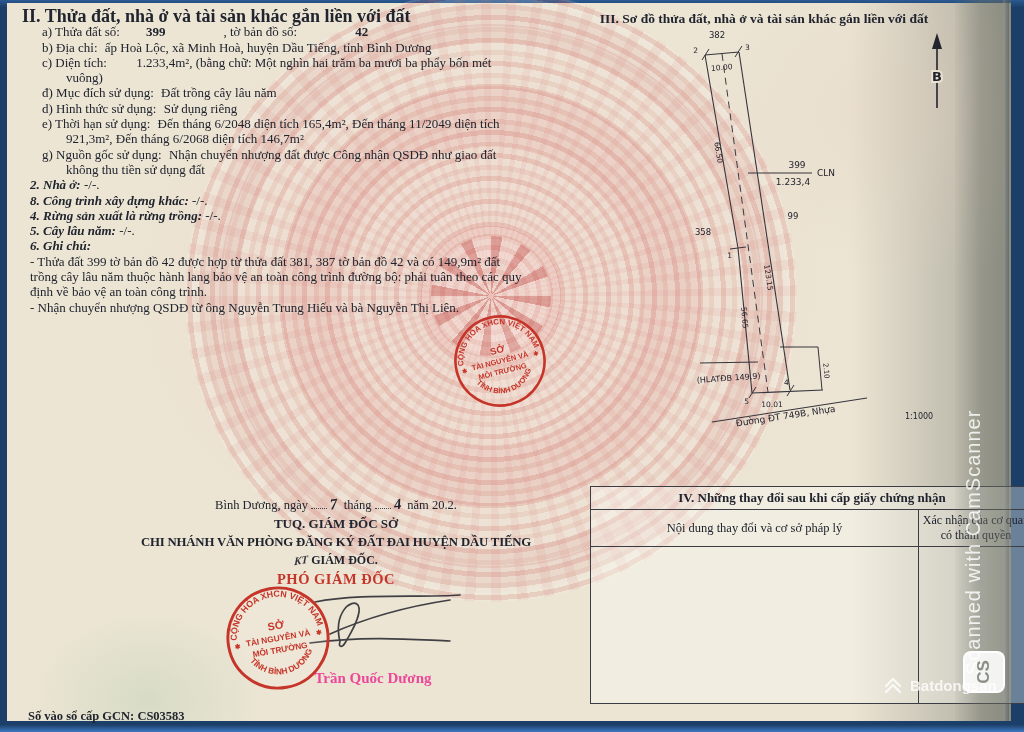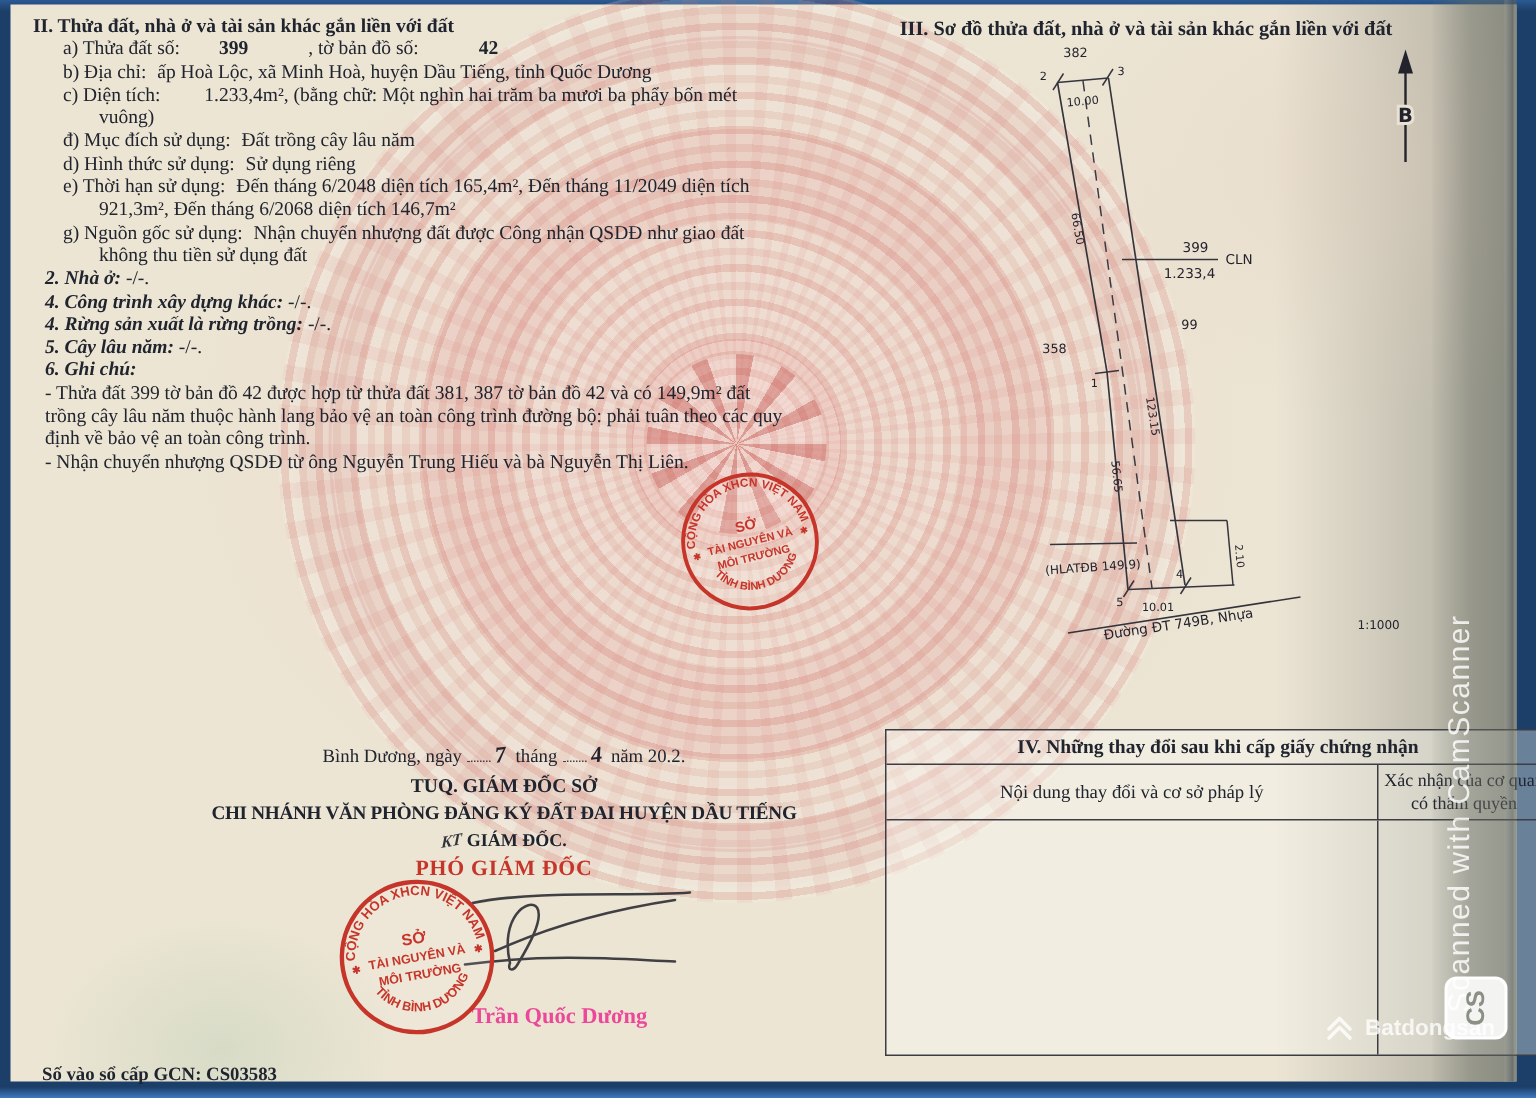--- a/index.html
+++ b/index.html
@@ -29,28 +29,28 @@
     border:2px solid rgba(205,105,100,0.22);
     box-shadow:0 0 0 20px rgba(205,105,100,0.07), inset 0 0 0 16px rgba(205,105,100,0.09);}
   .drum::after{content:'';position:absolute;left:246px;top:246px;width:120px;height:120px;border-radius:50%;
     background:repeating-conic-gradient(rgba(198,92,88,0.38) 0 11deg, rgba(255,252,248,0.25) 11deg 30deg);}
   .paper-edge{position:absolute;top:0;bottom:11px;left:1003px;width:6px;z-index:1;
     background:linear-gradient(to right, rgba(255,255,255,0.25), rgba(25,45,75,0.45));}
 
   
   .sec2{position:absolute;left:20px;top:9px;width:508px;z-index:2;font-size:13px;line-height:15.3px;}
   .sec2 p{margin:0;}
-  .h-main{font-weight:700;font-size:13px;padding-left:2px;}
+  .h-main{font-weight:700;font-size:18px;padding-left:2px;}
   .h-sub{font-weight:700;font-style:italic;padding-left:15px;}
   .itm{padding-left:46px;text-indent:-24px;}
   .num-itm{font-weight:700;font-style:italic;padding-left:10px;}
   .num-val{font-weight:400;font-style:normal;}
   .note{padding-left:10px;}
   .bv{font-weight:700;}
-  .sp1{margin-left:26px;} .sp2{margin-left:40px;} .sp3{margin-left:4px;}
+  .sp1{margin-left:26px;} .sp2{margin-left:58px;} .sp3{margin-left:4px;}
 
   
   .sec3-head{position:absolute;left:548px;top:11px;width:432px;text-align:center;
     font-weight:700;font-size:13.5px;z-index:2;}
   .diagram{position:absolute;left:660px;top:26px;z-index:2;}
   .diagram text{font-family:"DejaVu Sans",sans-serif;fill:#23232e;}
 
   
   .sig-block{position:absolute;left:118px;top:496px;width:436px;text-align:center;z-index:2;}
   .sig-block p{margin:0 0 3px 0;}
@@ -110,28 +110,28 @@
 <body>
 
 <div class="paper">
   <div class="drum"></div>
 </div>
 <div class="paper-edge"></div>
 
 <div class="sec2">
   <p class="h-main">II. Thửa đất, nhà ở và tài sản khác gắn liền với đất</p>
   <p class="itm"><span>a) Thửa đất số:</span><span class="bv sp1">399</span><span class="sp2">, tờ bản đồ số:</span><span class="bv sp2">42</span></p>
-  <p class="itm"><span>b) Địa chỉ:</span> <span class="sp3">ấp Hoà Lộc, xã Minh Hoà, huyện Dầu Tiếng, tỉnh Quốc Dương</span></p>
+  <p class="itm"><span>b) Địa chỉ:</span> <span class="sp3">ấp Hoà Lộc, xã Minh Hoà, huyện Dầu Tiếng, tỉnh Bình Dương</span></p>
   <p class="itm"><span>c) Diện tích:</span> <span class="sp1">1.233,4m², (bằng chữ: Một nghìn hai trăm ba mươi ba phẩy bốn mét vuông)</span></p>
   <p class="itm"><span>đ) Mục đích sử dụng:</span> <span class="sp3">Đất trồng cây lâu năm</span></p>
   <p class="itm"><span>d) Hình thức sử dụng:</span> <span class="sp3">Sử dụng riêng</span></p>
   <p class="itm"><span>e) Thời hạn sử dụng:</span> <span class="sp3">Đến tháng 6/2048 diện tích 165,4m², Đến tháng 11/2049 diện tích 921,3m², Đến tháng 6/2068 diện tích 146,7m²</span></p>
   <p class="itm"><span>g) Nguồn gốc sử dụng:</span> <span class="sp3">Nhận chuyển nhượng đất được Công nhận QSDĐ như giao đất không thu tiền sử dụng đất</span></p>
   <p class="num-itm"><span>2. Nhà ở:</span> <span class="num-val">-/-.</span></p>
-  <p class="num-itm"><span>4. Công trình xây dựng khác:</span> <span class="num-val">-/-.</span></p>
+  <p class="num-itm"><span>8. Công trình xây dựng khác:</span> <span class="num-val">-/-.</span></p>
   <p class="num-itm"><span>4. Rừng sản xuất là rừng trồng:</span> <span class="num-val">-/-.</span></p>
   <p class="num-itm"><span>5. Cây lâu năm:</span> <span class="num-val">-/-.</span></p>
   <p class="num-itm">6. Ghi chú:</p>
   <p class="note">- Thửa đất 399 tờ bản đồ 42 được hợp từ thửa đất 381, 387 tờ bản đồ 42 và có 149,9m² đất trồng cây lâu năm thuộc hành lang bảo vệ an toàn công trình đường bộ: phải tuân theo các quy định về bảo vệ an toàn công trình.</p>
   <p class="note">- Nhận chuyển nhượng QSDĐ từ ông Nguyễn Trung Hiếu và bà Nguyễn Thị Liên.</p>
 </div>
 
 <div class="sec3-head">III. Sơ đồ thửa đất, nhà ở và tài sản khác gắn liền với đất</div>
 
 <svg class="diagram" width="300" height="420" viewBox="0 0 300 420">

